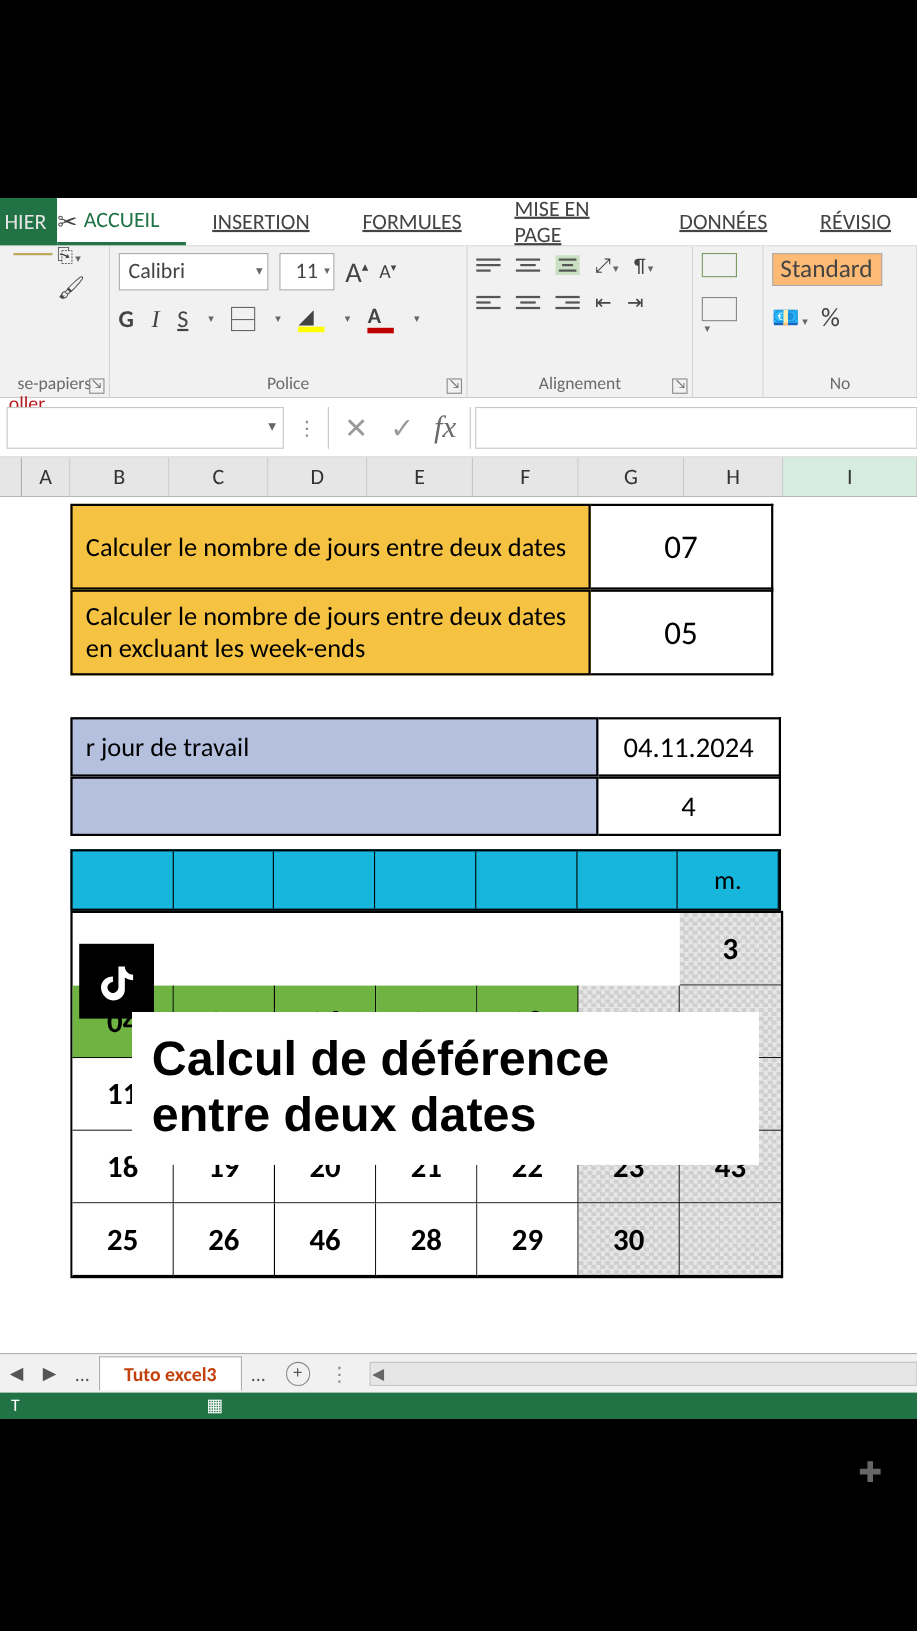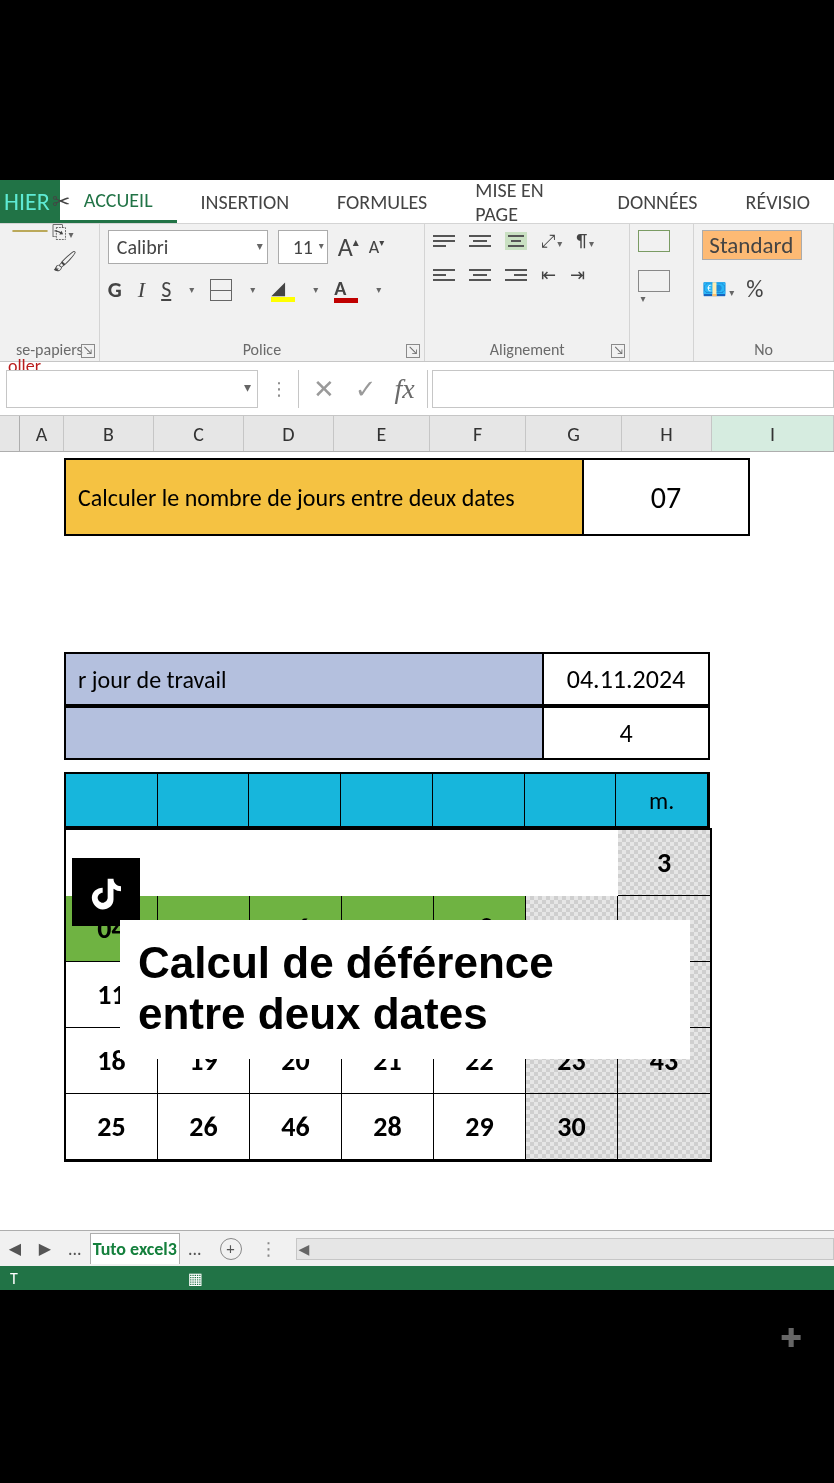--- a/index.html
+++ b/index.html
@@ -31,37 +31,38 @@
     align-items: stretch;
     height: 44px;
     background: #fff;
     border-bottom: 1px solid #d4d4d4;
     font-size: 20px;
     color: #444;
     position: relative;
   }
   .tab-file {
     background: #217346;
-    color: #5eead4;
+    color: #e5e5e5;
     display:flex;align-items:center;justify-content:center;
     padding: 0 10px 0 4px;
-    font-size: 24px;
+    font-size: 20px;
   }
   .tab-active {
     color: #217346;
     display:flex;align-items:center;justify-content:center;
     padding: 0 24px;
     border-bottom: 3px solid #217346;
     background:#fff;
     font-weight:500;
   }
   .tab {
     display:flex;align-items:center;justify-content:center;
     padding: 0 24px;
     color:#444;
+    text-decoration:underline;
   }
   
   .ribbon {
     height: 138px;
     border-bottom: 1px solid #c6c6c6;
     background: #f1f1f1;
     display:flex;
     font-size:18px;
     color:#444;
   }
@@ -104,21 +105,21 @@
     margin:0 auto 4px 4px;
   }
   .scissors { font-size:22px; color:#444;}
   .copy-icon { font-size:18px;}
   .brush-icon { font-size:20px;}
   .clip-col{display:flex;flex-direction:column;gap:6px;align-items:flex-start;margin-left:44px;margin-top:-48px;}
   .oller{font-size:18px;color:#b91c1c;margin-top:82px;margin-left:0px;}
   
   .font-group { width: 326px; }
   .font-row1 { display:flex; gap:10px; align-items:center; margin-bottom:12px;}
-  .font-name { width:160px;height:34px;border:1px solid #ababab;background:#fff;display:flex;align-items:center;padding:0 8px;font-size:20px;position:relative;}
+  .font-name { width:136px;height:34px;border:1px solid #ababab;background:#fff;display:flex;align-items:center;padding:0 8px;font-size:20px;position:relative;}
   .font-name .dd{position:absolute;right:4px;top:8px;font-size:12px;color:#666;}
   .font-size { width:50px;height:34px;border:1px solid #ababab;background:#fff;display:flex;align-items:center;justify-content:center;font-size:20px;position:relative;}
   .font-size .dd{position:absolute;right:3px;top:8px;font-size:10px;color:#666;}
   .grow-a{font-size:26px;color:#444;}
   .shrink-a{font-size:18px;color:#444;}
   .font-row2 { display:flex; gap:16px; align-items:center;}
   .bold{font-weight:bold;font-size:22px;}
   .italic{font-style:italic;font-family:serif;font-size:22px;}
   .underline{text-decoration:underline;font-size:22px;}
   .borders-ico{width:22px;height:22px;border:1px solid #666;display:inline-block;}
@@ -171,21 +172,21 @@
   .corner{width:20px;border-right:1px solid #aeaeae;background:#e6e6e6;}
   .ch{border-right:1px solid #c6c6c6;display:flex;align-items:center;justify-content:center;background:#e6e6e6;}
   .ch-A{width:44px;} .ch-B{width:90px;} .ch-C{width:90px;} .ch-D{width:90px;}
   .ch-E{width:96px;} .ch-F{width:96px;} .ch-G{width:96px;} .ch-H{width:90px;}
   .ch-I{flex:1;background:#d6ece0;}
   
   .sheet{position:relative;height:780px;background:#fff;}
   
   .info-row{position:absolute;left:64px;height:78px;display:flex;}
   .info1{top:6px;} .info2{top:84px;}
-  .yellow{width:520px;background:#f5c242;border:2px solid #000;display:flex;align-items:center;padding:4px 12px;font-size:24px;color:#000;font-family:Calibri,Arial;}
+  .yellow{width:473px;background:#f5c242;border:2px solid #000;display:flex;align-items:center;padding:4px 12px;font-size:24px;color:#000;font-family:Calibri,Arial;}
   .gval{width:166px;border:2px solid #000;border-left:none;display:flex;align-items:center;justify-content:center;font-size:30px;}
   
   .trav-row{position:absolute;left:64px;height:54px;display:flex;}
   .trav1{top:200px;} .trav2{top:254px;}
   .lavender{width:480px;background:#b4c0de;border:2px solid #000;display:flex;align-items:center;padding:0 12px;font-size:24px;}
   .trav-val{width:166px;border:2px solid #000;border-left:none;display:flex;align-items:center;justify-content:center;font-size:26px;}
   
   .cyan-row{position:absolute;left:64px;top:320px;height:56px;width:646px;background:#17b6dc;border:2px solid #000;display:flex;}
   .cyan-cell{flex:1;border-right:1px solid #000;display:flex;align-items:center;justify-content:center;font-size:24px;color:#000;}
   
@@ -204,21 +205,21 @@
     position:absolute;left:120px;top:740px;background:#fff;padding:18px 28px 20px 18px;
     font-size:44px;font-weight:800;color:#000;font-family:Arial,sans-serif;line-height:1.15;
     max-width:570px;
   }
   
   .sheet-tabs{
     position:absolute;bottom:24px;left:0;right:0;height:36px;background:#f1f1f1;border-top:1px solid #aeaeae;display:flex;align-items:center;font-size:18px;color:#555;
   }
   .nav-arrow{width:30px;text-align:center;font-size:16px;}
   .ellips{padding:0 8px;}
-  .tab-sheet{background:#fff;border:1px solid #aeaeae;border-bottom:none;padding:4px 2px;color:#15803d;font-weight:bold;}
+  .tab-sheet{background:#fff;border:1px solid #aeaeae;border-bottom:none;padding:4px 22px;color:#c2410c;font-weight:bold;}
   .plus-circ{width:22px;height:22px;border:1px solid #888;border-radius:50%;display:flex;align-items:center;justify-content:center;margin:0 10px;font-size:16px;}
   .vdots{padding:0 8px;color:#888;}
   .scroll-track{flex:1;height:22px;margin-left:10px;background:#e6e6e6;border:1px solid #c6c6c6;position:relative;}
   .scroll-larrow{position:absolute;left:2px;top:2px;font-size:14px;color:#666;}
   
   .status-bar{position:absolute;bottom:0;left:0;right:0;height:24px;background:#217346;color:#fff;font-size:16px;display:flex;align-items:center;padding:0 10px;gap:170px;}
   .status-ico{font-size:16px;}
   
   .plus-cursor{
     position:absolute;right:32px;top:870px;font-size:26px;color:#666;
@@ -366,20 +367,24 @@
     <div class="ch ch-G">G</div>
     <div class="ch ch-H">H</div>
     <div class="ch ch-I">I</div>
   </div>
 
   <div class="sheet">
     <div class="info-row info1">
       <div class="yellow">Calculer le nombre de jours entre deux dates</div>
       <div class="gval">07</div>
     </div>
+    <div class="info-row info2">
+      <div class="yellow">Calculer le nombre de jours entre deux dates en excluant les week-ends</div>
+      <div class="gval">05</div>
+    </div>
 
     <div class="trav-row trav1">
       <div class="lavender">r jour de travail</div>
       <div class="trav-val">04.11.2024</div>
     </div>
     <div class="trav-row trav2">
       <div class="lavender"></div>
       <div class="trav-val">4</div>
     </div>
 

